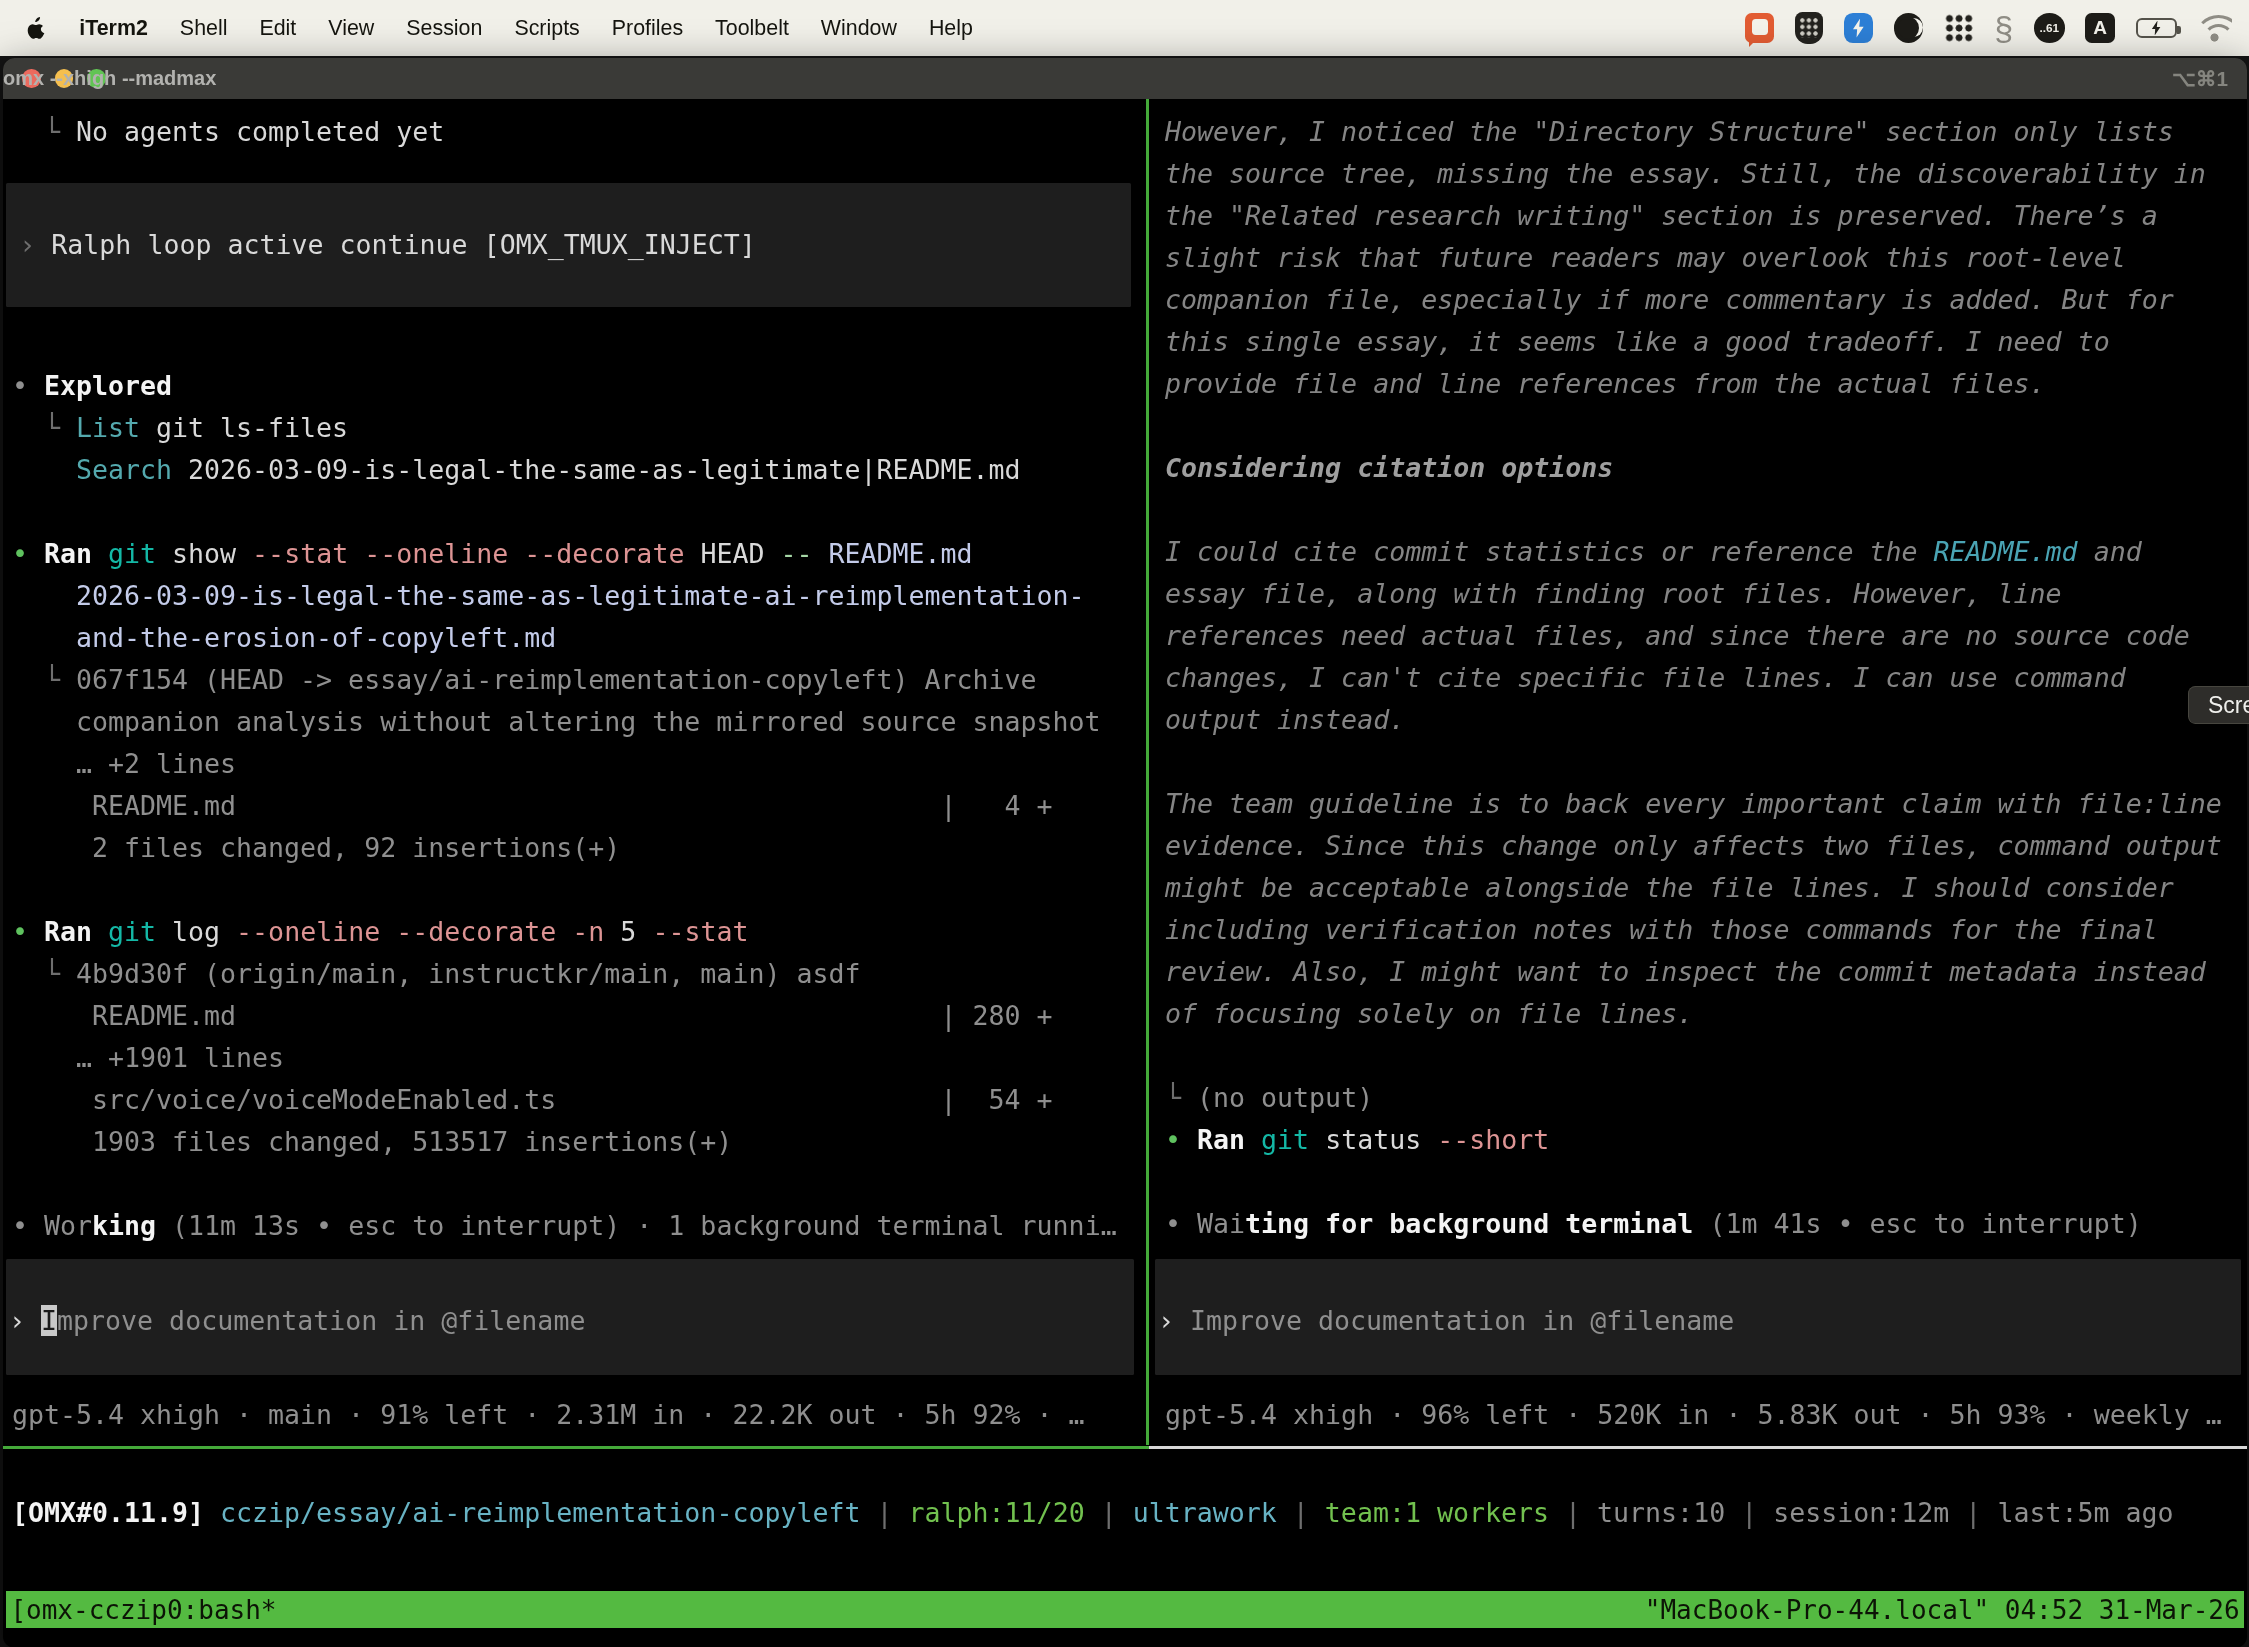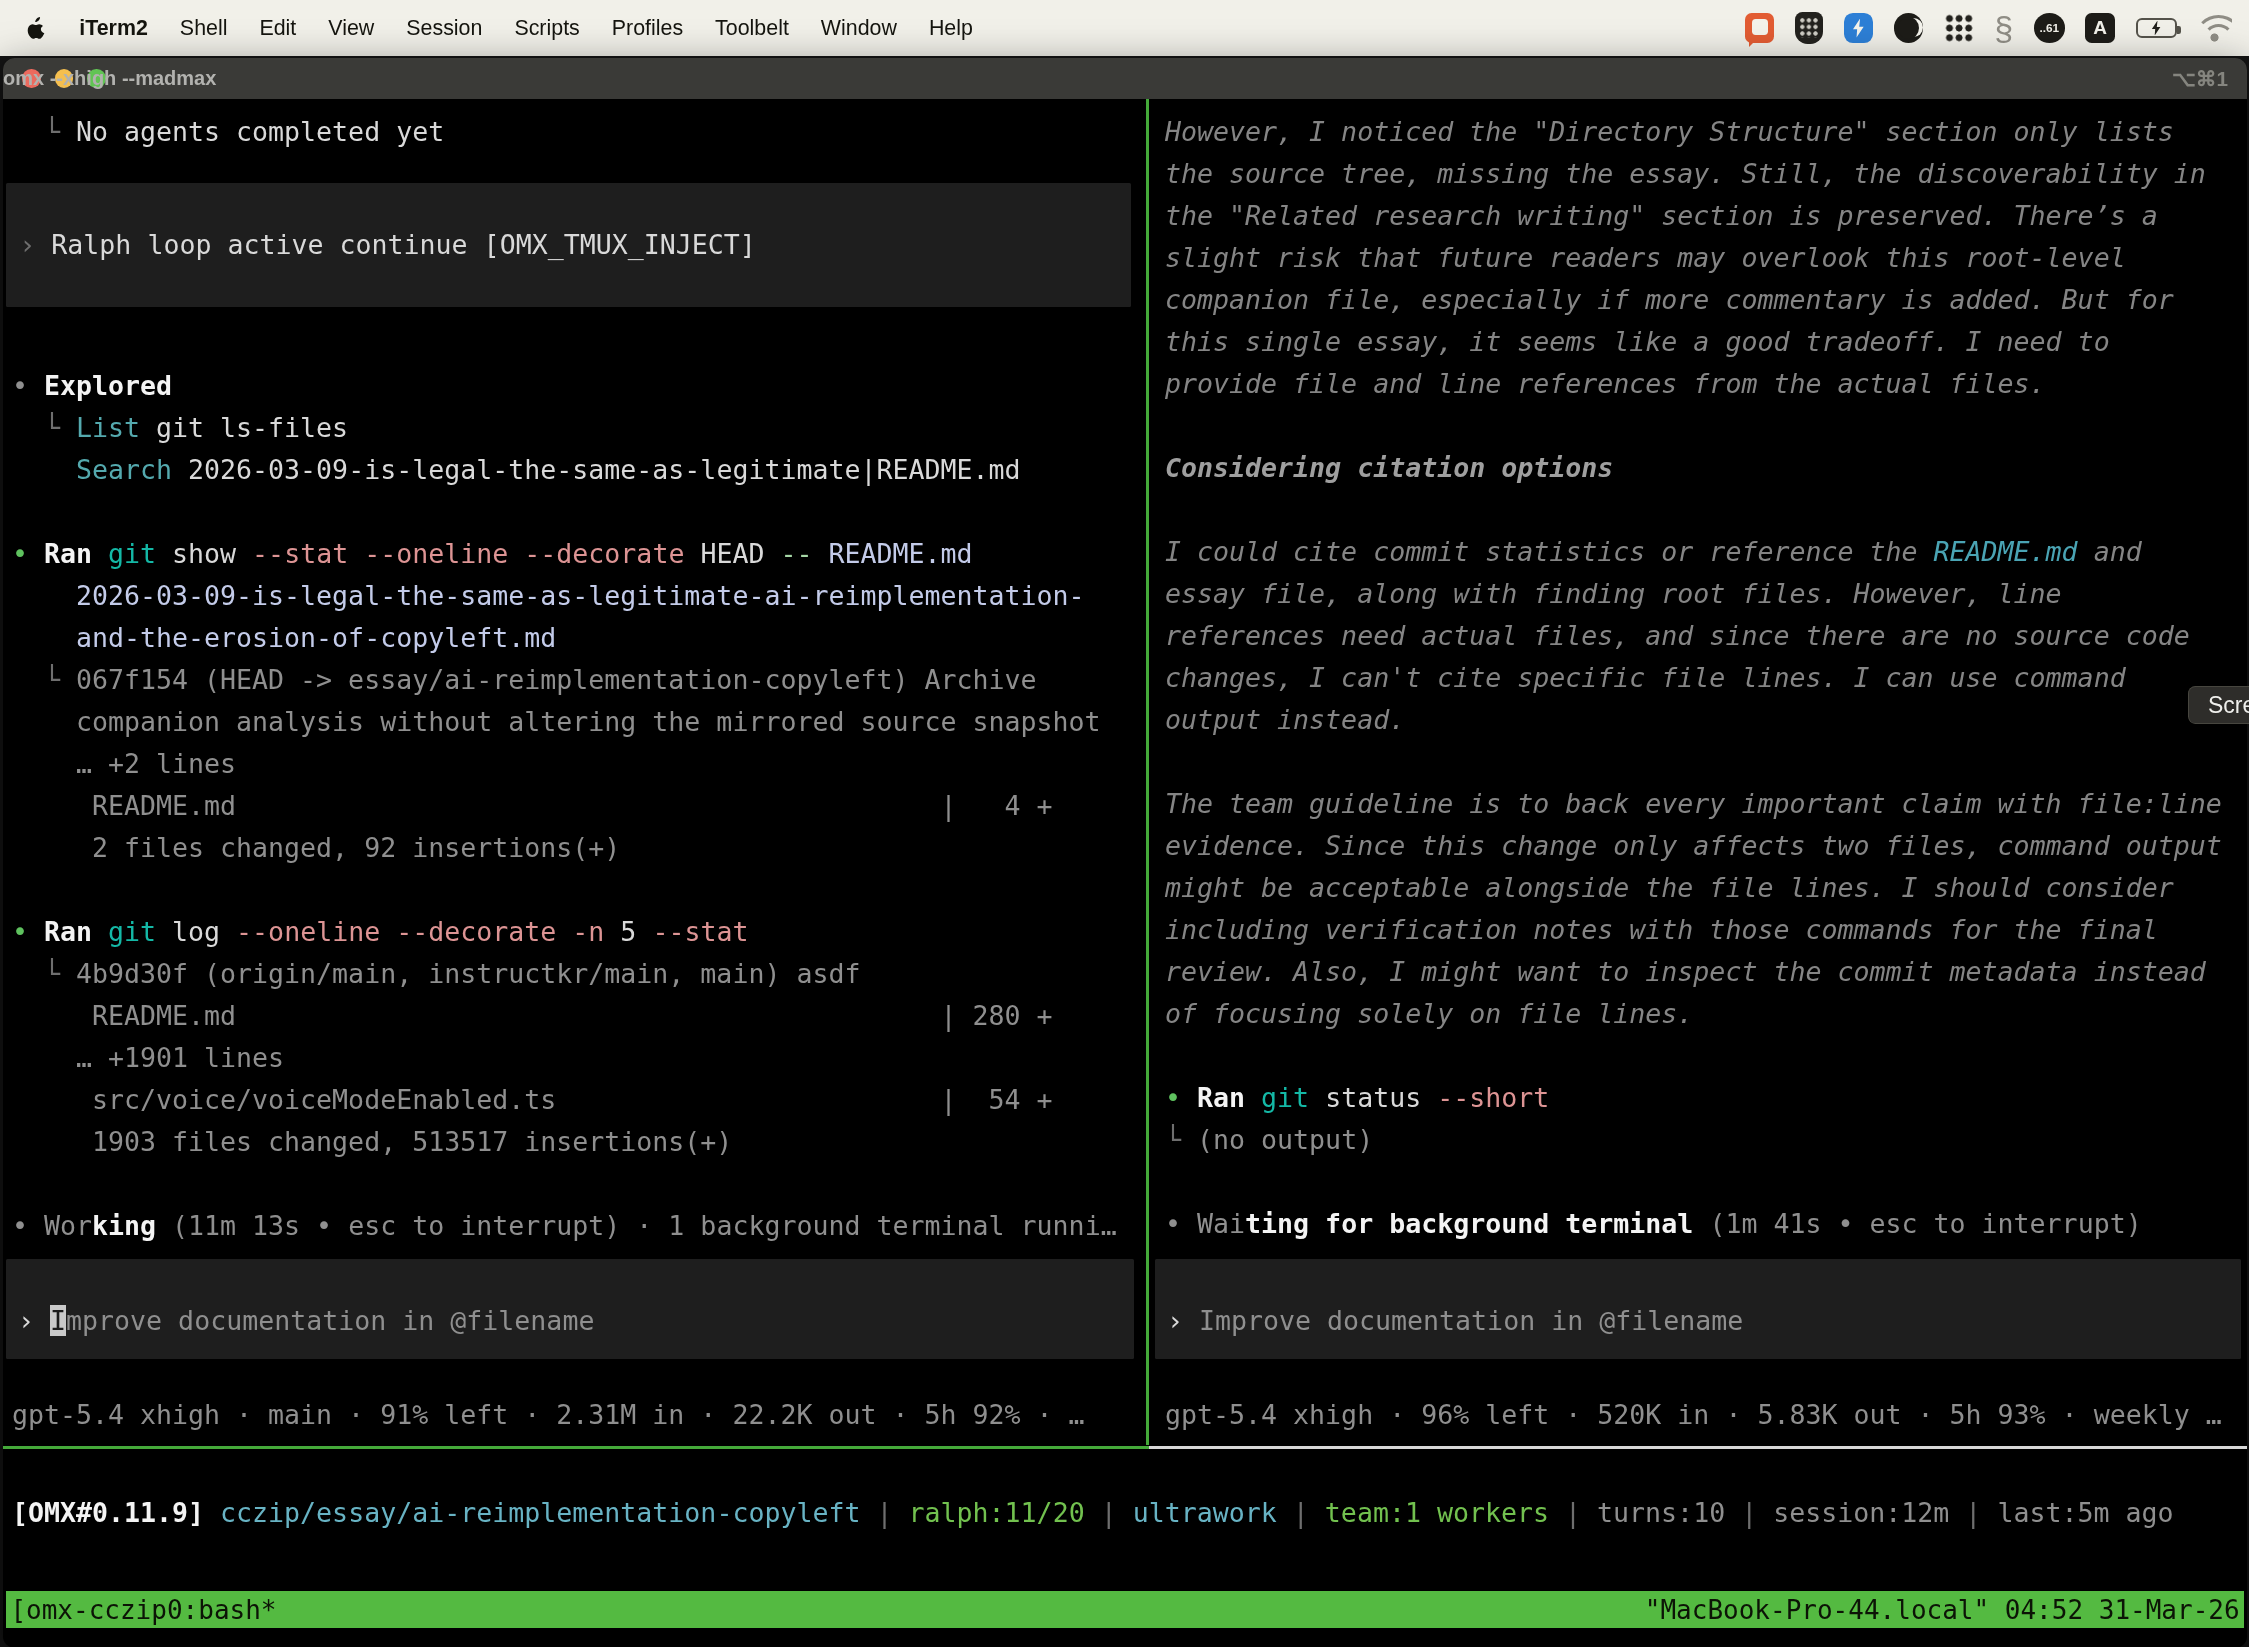--- a/index.html
+++ b/index.html
@@ -63,22 +63,22 @@
   .pane { position:relative; height:100%; font-family:"DejaVu Sans Mono", monospace; }
   .pane-left  { width:1143px; padding:11.8px 0 0 8.9px; }
   .pane-right { width:1098px; padding:11.8px 0 0 16px; }
   .vdivider { width:3px; height:100%; background:#45a93a; }
 
   .trow { height:42px; font-size:26.6px; line-height:42px; white-space:pre; letter-spacing:0; }
   .trow span { white-space:pre; }
   .trow.inject { height:auto; margin:30px 14.8px 58px -5.9px; background:#1e1e1e; border-radius:1.5px;
                  padding:41px 0 41px 13.3px; }
 
-  .inputbox { position:absolute; top:1160px; height:100px; background:#1e1e1e; border-radius:1.5px;
-              padding:41px 0 0 12px; }
+  .inputbox { position:absolute; top:1160px; height:116px; background:#1e1e1e; border-radius:1.5px;
+              padding:41px 0 0 3px; }
   .pane-left  .inputbox { left:3px;  right:11.8px; }
   .pane-right .inputbox { left:5.9px;  right:5.9px; }
   .statusline { position:absolute; top:1295px; }
   .pane-left  .statusline { left:8.9px;text-align:center; }
   .pane-right .statusline { left:16px; }
 
   
   .c-w  { color:#d9d9d9; }
   .c-b  { color:#f4f4f4; font-weight:700; }
   .c-d  { color:#6e6e6e; }
@@ -220,22 +220,22 @@
             <div class="trow"><span class="c-i">changes, I can't cite specific file lines. I can use command</span></div>
             <div class="trow"><span class="c-i">output instead.</span></div>
             <div class="trow"></div>
             <div class="trow"><span class="c-i">The team guideline is to back every important claim with file:line</span></div>
             <div class="trow"><span class="c-i">evidence. Since this change only affects two files, command output</span></div>
             <div class="trow"><span class="c-i">might be acceptable alongside the file lines. I should consider</span></div>
             <div class="trow"><span class="c-i">including verification notes with those commands for the final</span></div>
             <div class="trow"><span class="c-i">review. Also, I might want to inspect the commit metadata instead</span></div>
             <div class="trow"><span class="c-i">of focusing solely on file lines.</span></div>
             <div class="trow"></div>
+            <div class="trow"><span class="c-d">└ </span><span class="c-g">(no output)</span></div>
             <div class="trow"><span class="c-gb">• </span><span class="c-b">Ran</span><span class="c-w"> </span><span class="c-bl">git</span><span class="c-w"> status </span><span class="c-pk">--short</span></div>
-            <div class="trow"><span class="c-d">└ </span><span class="c-g">(no output)</span></div>
             <div class="trow"></div>
             <div class="trow"><span class="c-g">• Wai</span><span class="c-b">ting for background terminal</span><span class="c-g"> (1m 41s • esc to interrupt)</span></div>
           </div>
         <div class="inputbox">
           <div class="trow" id="right-input"><span class="c-w">› </span><span class="c-g">Improve documentation in @filename</span></div>
         </div>
         <div class="statusline">
           <div class="trow" id="right-status"><span class="c-g">gpt-5.4 xhigh · 96% left · 520K in · 5.83K out · 5h 93% · weekly …</span></div>
         </div>
       </div>

